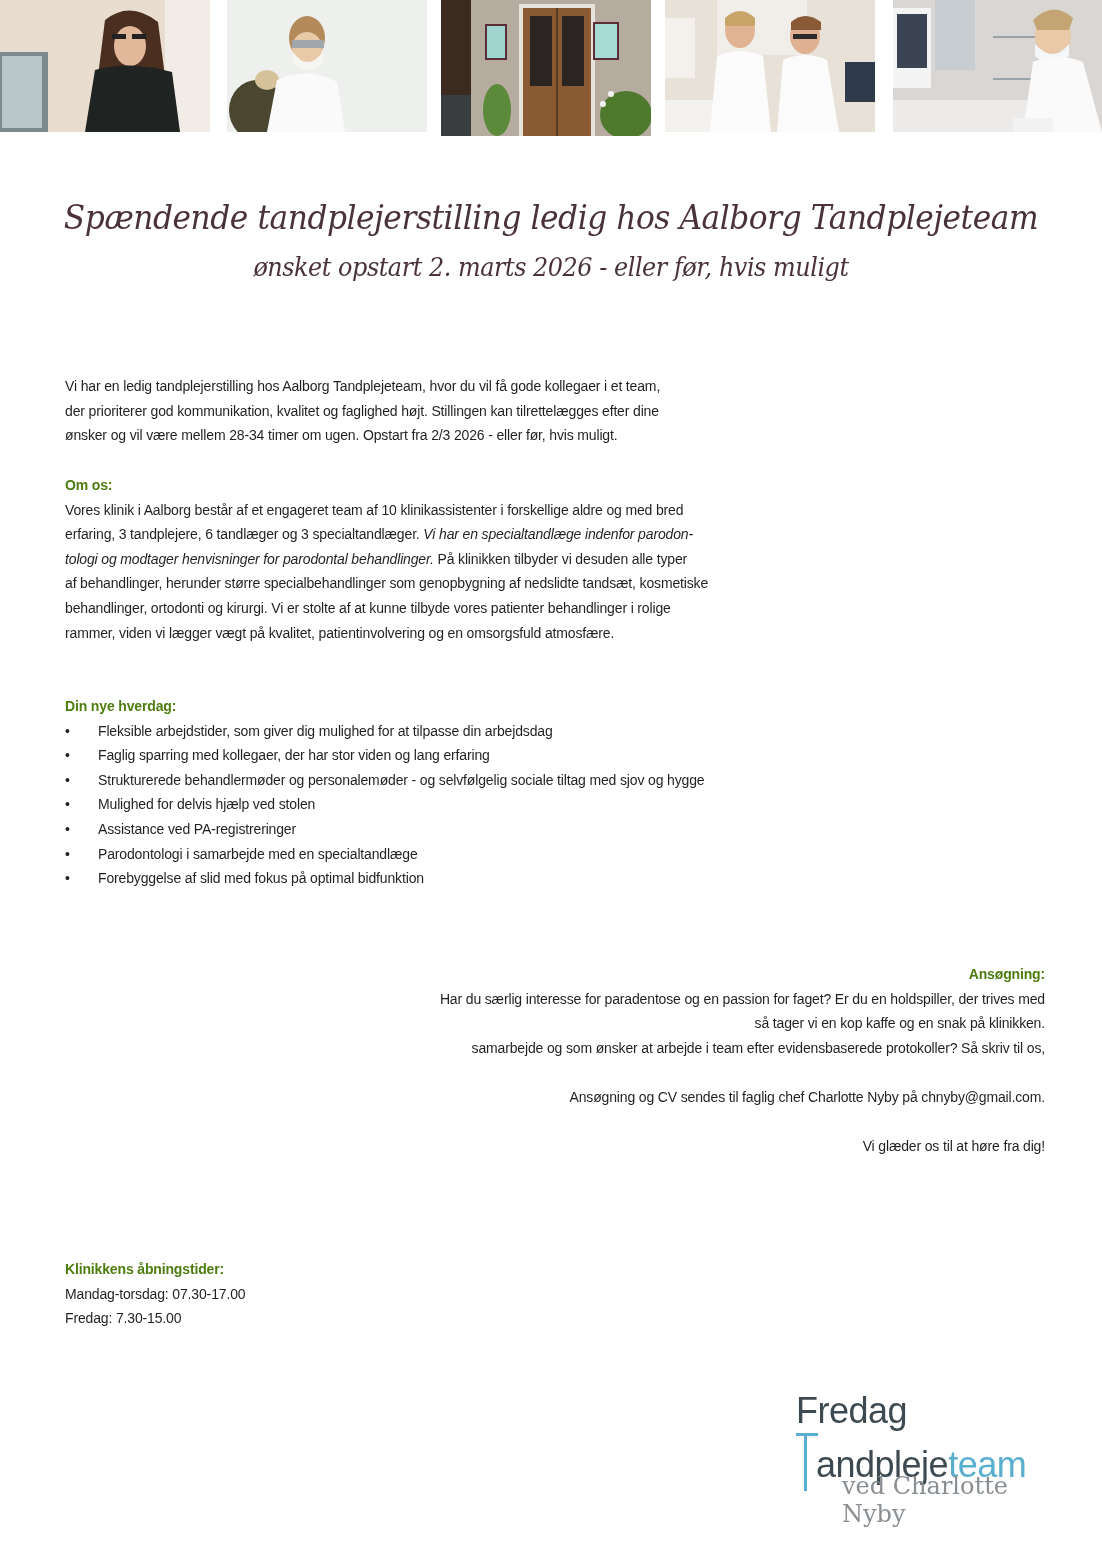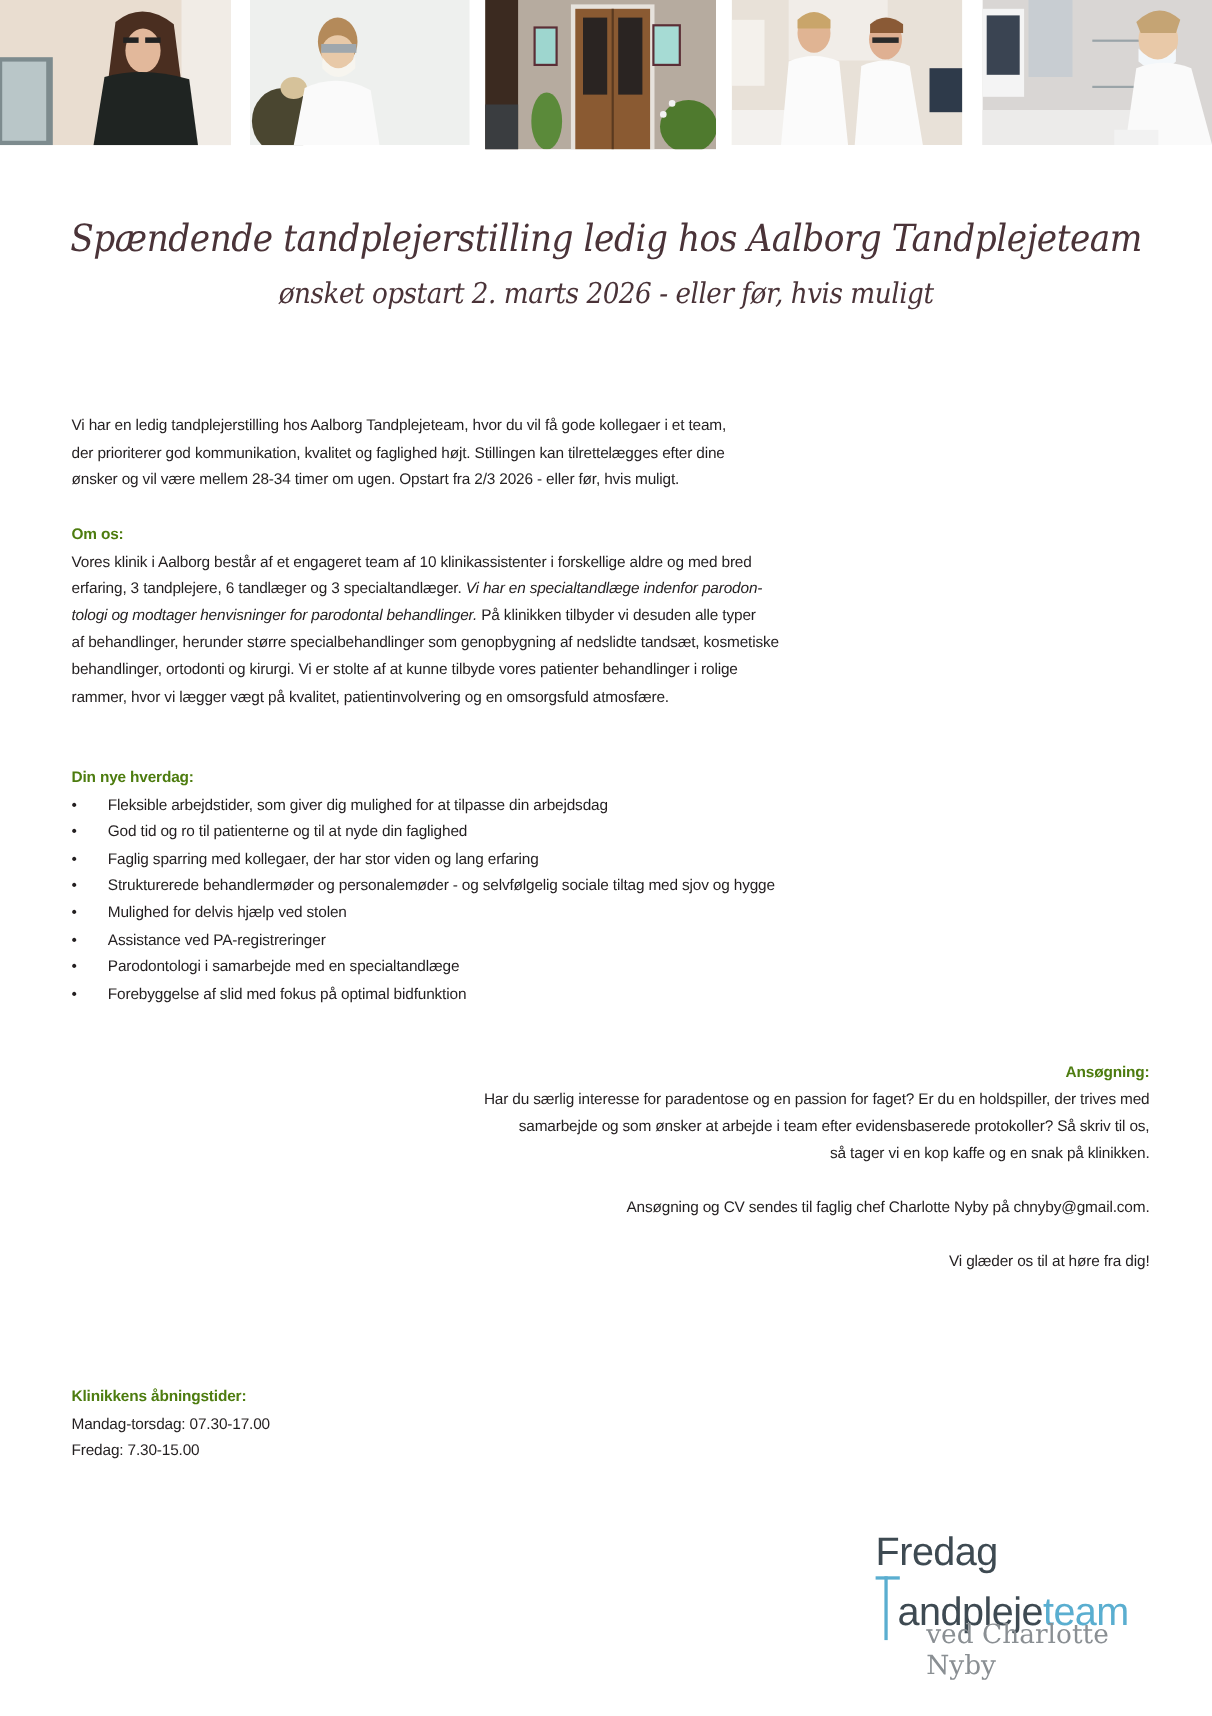--- a/index.html
+++ b/index.html
@@ -131,42 +131,41 @@
   <p>ønsker og vil være mellem 28-34 timer om ugen. Opstart fra 2/3 2026 - eller før, hvis muligt.</p>
 </div>
 
 <div class="content" style="top:473px;">
   <p class="heading">Om os:</p>
   <p>Vores klinik i Aalborg består af et engageret team af 10 klinikassistenter i forskellige aldre og med bred</p>
   <p><span>erfaring, 3 tandplejere, 6 tandlæger og 3 specialtandlæger. </span><span class="it">Vi har en specialtandlæge indenfor parodon-</span></p>
   <p><span class="it">tologi og modtager henvisninger for parodontal behandlinger.</span><span> På klinikken tilbyder vi desuden alle typer</span></p>
   <p>af behandlinger, herunder større specialbehandlinger som genopbygning af nedslidte tandsæt, kosmetiske</p>
   <p>behandlinger, ortodonti og kirurgi. Vi er stolte af at kunne tilbyde vores patienter behandlinger i rolige</p>
-  <p>rammer, hvor vi lægger vægt på kvalitet, patientinvolvering og en omsorgsfuld atmosfære.</p>
+  <p>rammer, viden vi lægger vægt på kvalitet, patientinvolvering og en omsorgsfuld atmosfære.</p>
 </div>
 
 <div class="content" style="top:694px;">
   <p class="heading">Din nye hverdag:</p>
   <ul class="bullets">
     <li>Fleksible arbejdstider, som giver dig mulighed for at tilpasse din arbejdsdag</li>
-    <li>God tid og ro til patienterne og til at nyde din faglighed</li>
     <li>Faglig sparring med kollegaer, der har stor viden og lang erfaring</li>
     <li>Strukturerede behandlermøder og personalemøder - og selvfølgelig sociale tiltag med sjov og hygge</li>
     <li>Mulighed for delvis hjælp ved stolen</li>
     <li>Assistance ved PA-registreringer</li>
     <li>Parodontologi i samarbejde med en specialtandlæge</li>
     <li>Forebyggelse af slid med fokus på optimal bidfunktion</li>
   </ul>
 </div>
 
 <div class="content" style="top:962px;text-align:right;">
   <p class="heading">Ansøgning:</p>
   <p>Har du særlig interesse for paradentose og en passion for faget? Er du en holdspiller, der trives med</p>
+  <p>så tager vi en kop kaffe og en snak på klinikken.</p>
   <p>samarbejde og som ønsker at arbejde i team efter evidensbaserede protokoller? Så skriv til os,</p>
-  <p>så tager vi en kop kaffe og en snak på klinikken.</p>
   <p>&nbsp;</p>
   <p><span>Ansøgning og CV sendes til faglig chef Charlotte Nyby på </span><span>chnyby@gmail.com</span><span>.</span></p>
   <p>&nbsp;</p>
   <p>Vi glæder os til at høre fra dig!</p>
 </div>
 
 <div class="content" style="top:1257px;">
   <p class="heading">Klinikkens åbningstider:</p>
   <p>Mandag-torsdag: 07.30-17.00</p>
   <p>Fredag: 7.30-15.00</p>

